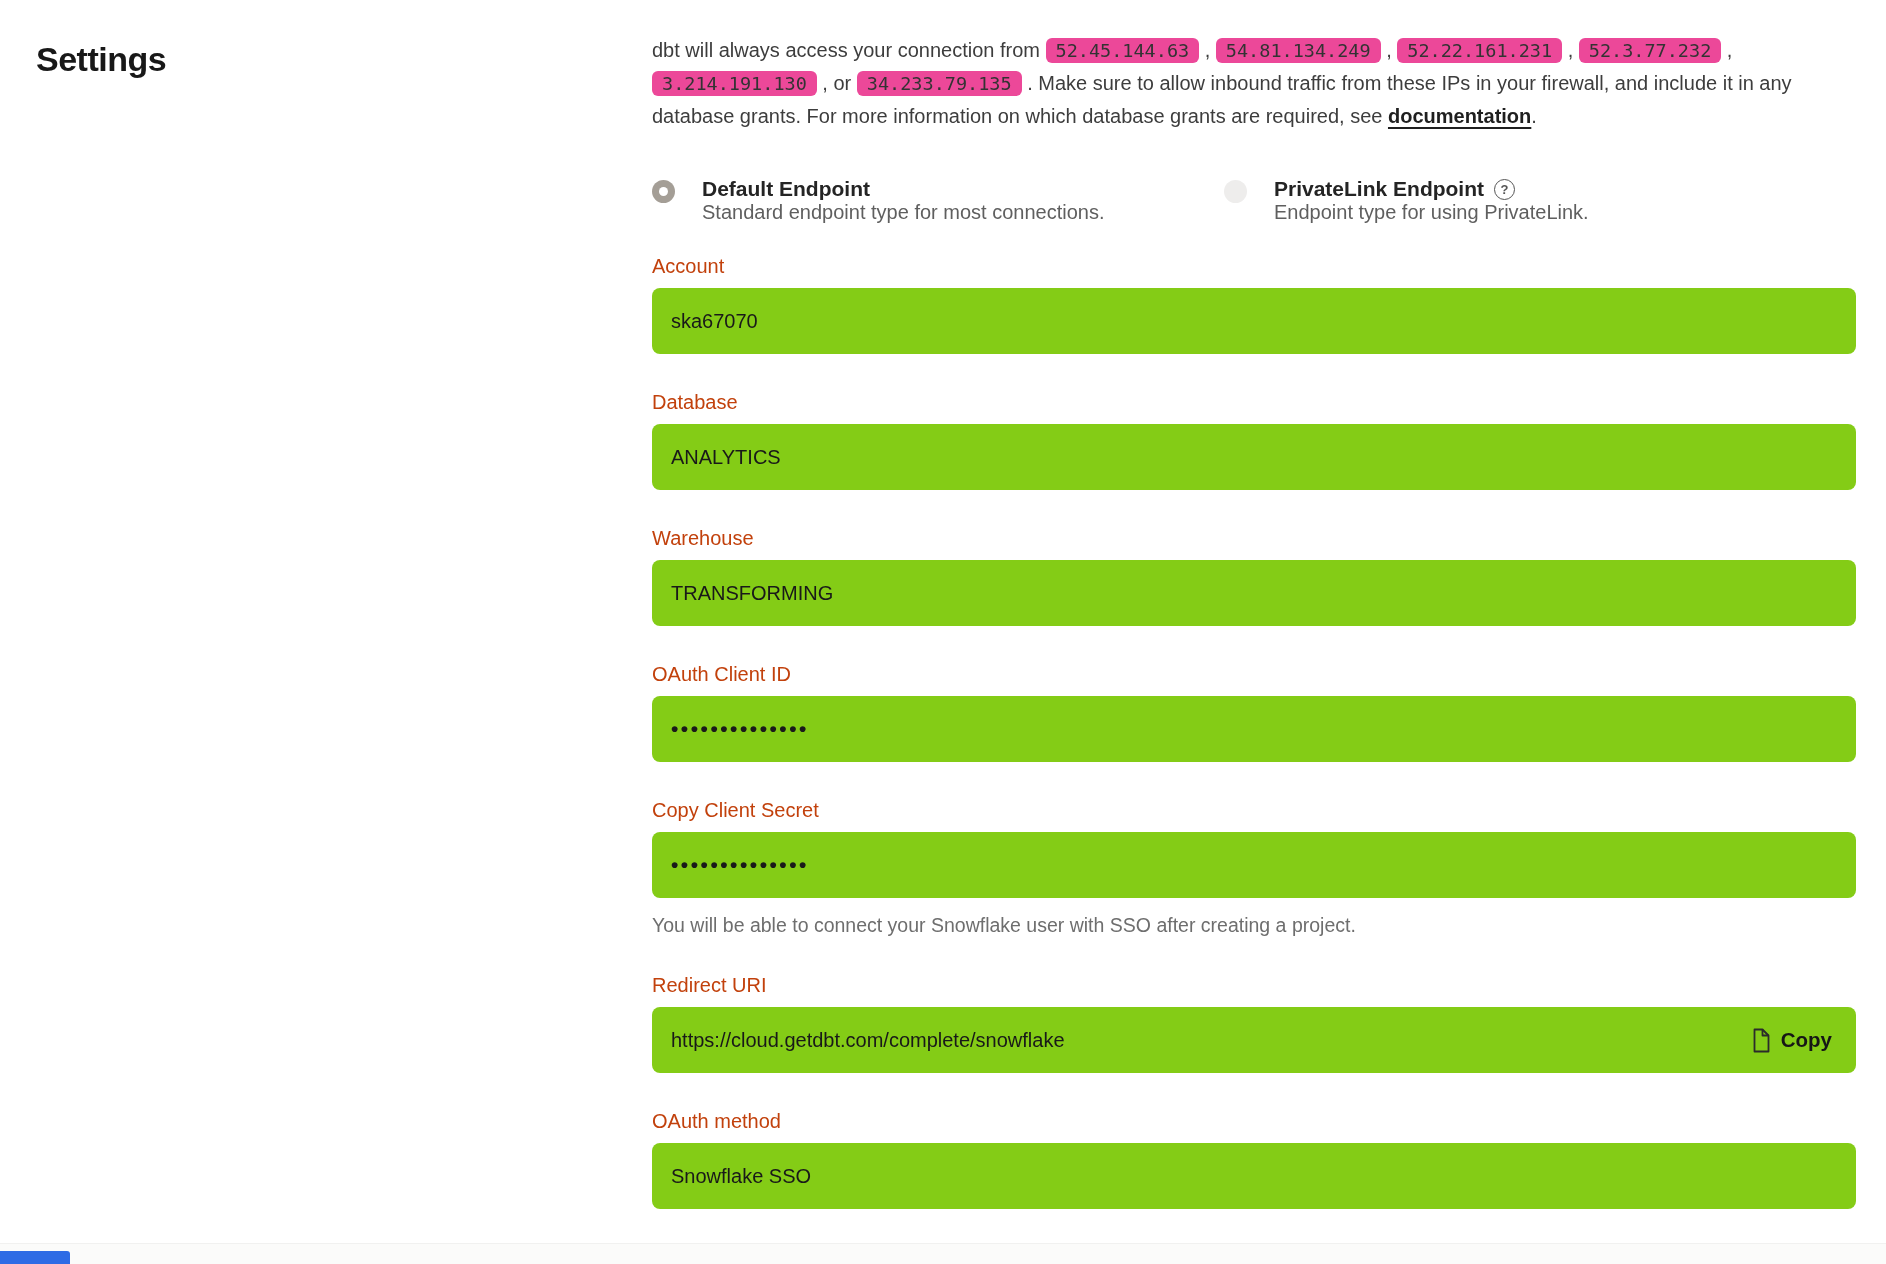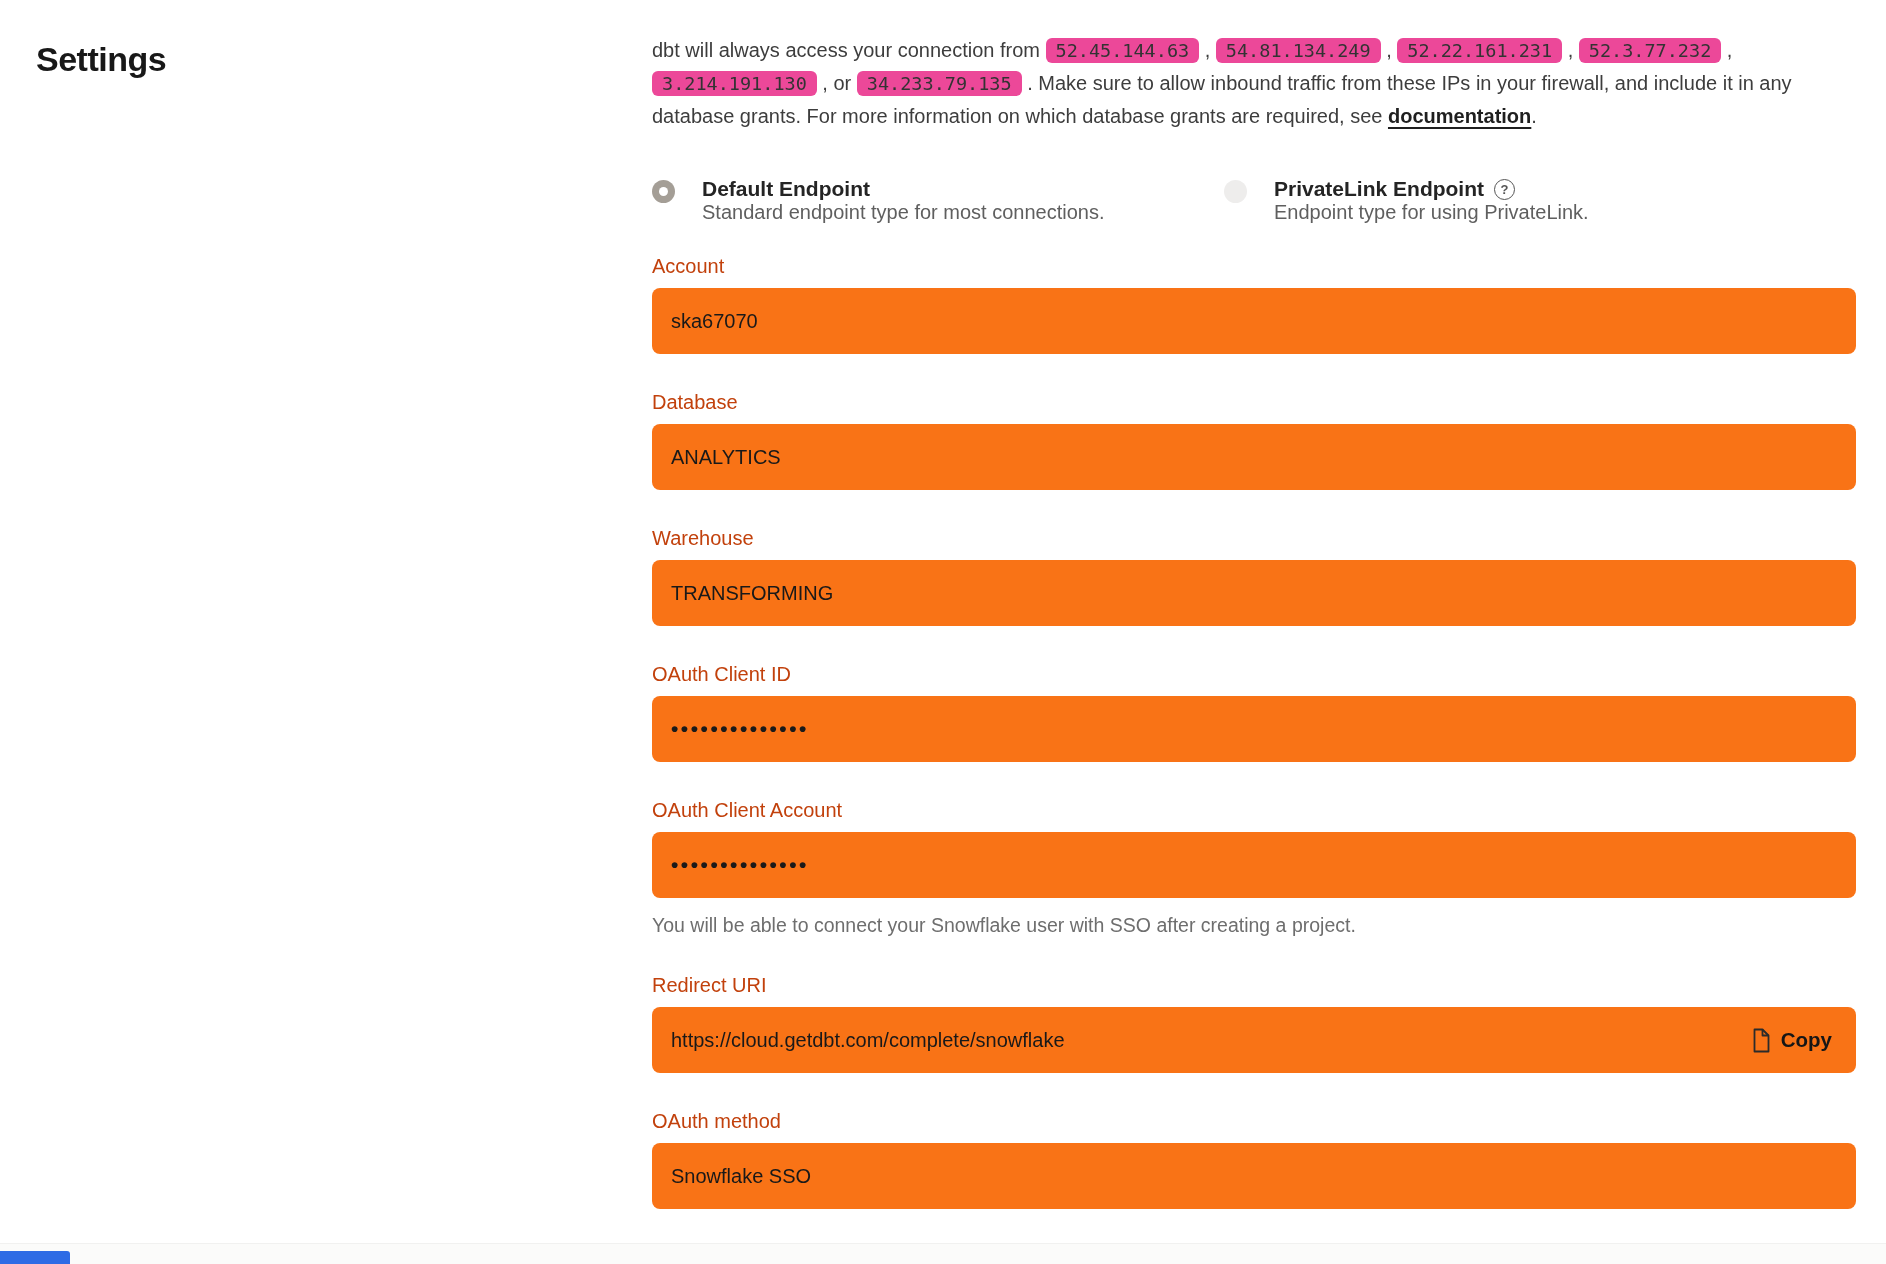--- a/index.html
+++ b/index.html
@@ -34,21 +34,21 @@
   .endpoint-label { font-size:21px; font-weight:700; color:#242424; }
   .endpoint-desc { font-size:20px; color:#5f5f5f; }
   .help-icon { width:21px; height:21px; border:1.6px solid #555; border-radius:50%;
                display:inline-flex; align-items:center; justify-content:center;
                font-size:13px; color:#555; font-weight:700; cursor:pointer; }
 
   
   .field-group { margin-top:37px; }
   .field-group.first { margin-top:31px; }
   .field-label { font-size:20px; color:#c2410c; margin-bottom:10px; }
-  .field-box { height:66px; background:#f97316; border-radius:8px; display:flex;
+  .field-box { height:66px; background:#84cc16; border-radius:8px; display:flex;
                align-items:center; padding:0 24px 0 19px; font-size:20px; color:#191919; }
   .field-box .value { flex:1; }
   .dots { font-size:21px; font-weight:700; letter-spacing:2.5px; color:#1a1a1a; }
   .helper-text { margin-top:16px; font-size:19.5px; color:#6e6e6e; }
 
   .copy-btn { display:flex; align-items:center; gap:10px; cursor:pointer; }
   .copy-btn .copy-label { font-size:20.5px; font-weight:700; color:#161616; }
   .copy-icon { display:block; }
 
   
@@ -117,21 +117,21 @@
     </div>
 
     <div class="field-group">
       <div class="field-label">OAuth Client ID</div>
       <div class="field-box">
         <span class="value dots">••••••••••••••</span>
       </div>
     </div>
 
     <div class="field-group">
-      <div class="field-label">OAuth Client Account</div>
+      <div class="field-label">Copy Client Secret</div>
       <div class="field-box">
         <span class="value dots">••••••••••••••</span>
       </div>
       <div class="helper-text">You will be able to connect your Snowflake user with SSO after creating a project.</div>
     </div>
 
     <div class="field-group">
       <div class="field-label">Redirect URI</div>
       <div class="field-box">
         <span class="value">https://cloud.getdbt.com/complete/snowflake</span>

